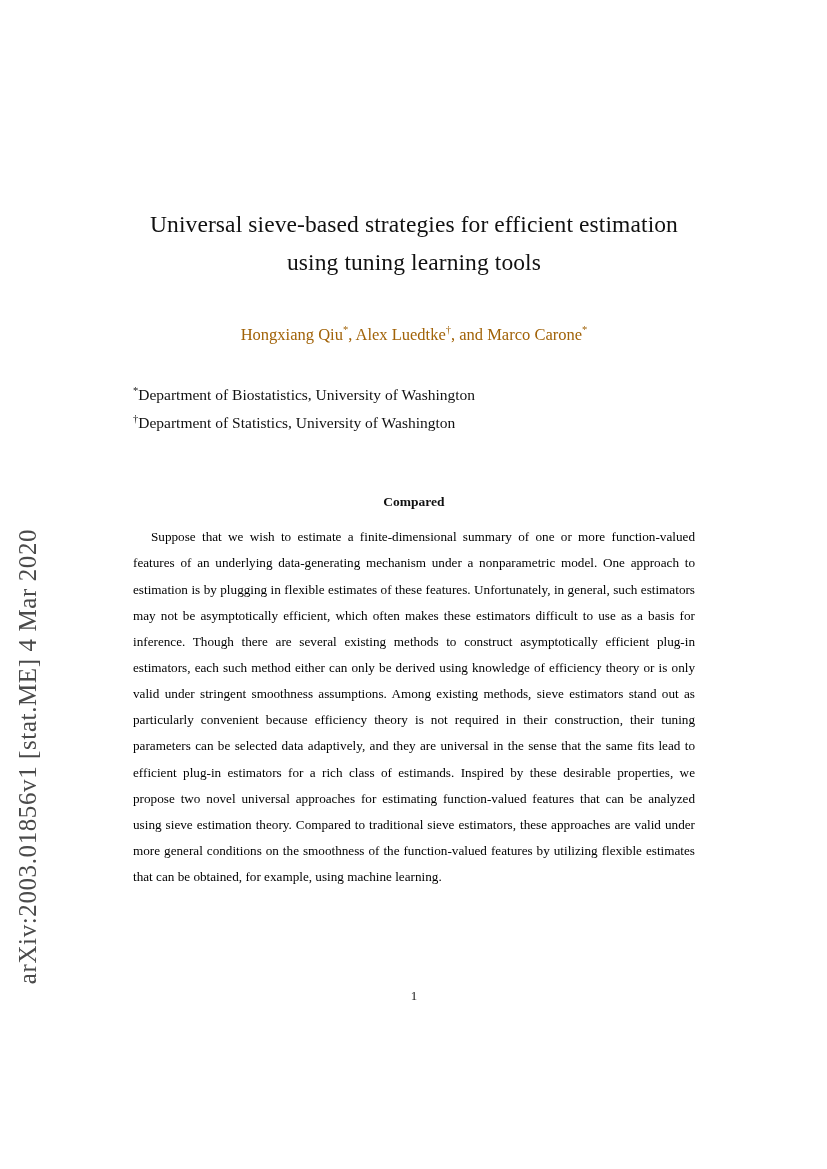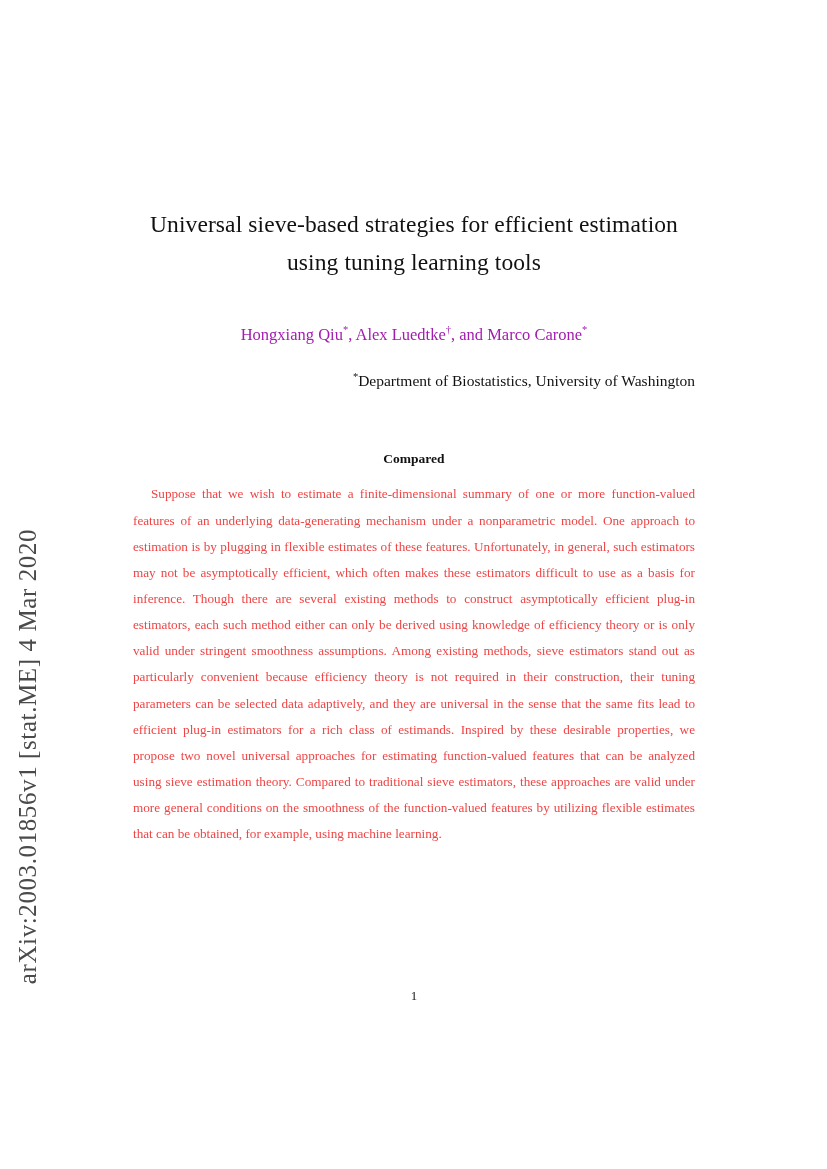--- a/index.html
+++ b/index.html
@@ -60,48 +60,48 @@
     font-weight: normal;
     color: #111;
     letter-spacing: 0.1px;
   }
   .title .line2 { display: block; }
 
   .authors {
     margin-top: 43px;
     text-align: center;
     font-size: 16.5px;
-    color: #a21caf;
+    color: #a16207;
   }
   .authors sup { font-size: 10.5px; vertical-align: super; }
 
   .affil {
-    margin-top: 22px;
-    text-align: right;
+    margin-top: 36px;
+    text-align: left;
     font-size: 15.5px;
     line-height: 1.85;
     color: #111;
   }
   .affil sup { font-size: 10.5px; vertical-align: super; }
 
   .abstract-head {
     margin-top: 56px;
     text-align: center;
     font-size: 13.5px;
     font-weight: bold;
     color: #111;
   }
 
   .abstract-body {
     margin-top: 14px;
     font-size: 13.2px;
     line-height: 1.98;
     text-align: justify;
     text-justify: inter-word;
-    color: #ef4444;
+    color: #000000;
     hyphens: none;
   }
   .abstract-body .indent { display: inline-block; width: 18px; }
 
   .folio {
     position: absolute;
     left: 0;
     top: 988px;
     width: 562px;
     text-align: center;
@@ -124,20 +124,23 @@
   </h1>
 
   <div class="authors">
     <span>Hongxiang Qiu</span><sup>*</sup><span>, </span><span>Alex Luedtke</span><sup>†</sup><span>, and </span><span>Marco Carone</span><sup>*</sup>
   </div>
 
   <div class="affil">
     <div>
       <sup>*</sup><span>Department of Biostatistics, University of Washington</span>
     </div>
+    <div>
+      <sup>†</sup><span>Department of Statistics, University of Washington</span>
+    </div>
   </div>
 
   <div class="abstract-head">Compared</div>
 
   <div class="abstract-body">
     <span class="indent"></span><span>Suppose that we wish to estimate a finite-dimensional summary of one or more function-valued features of an underlying data-generating mechanism under a nonparametric model. One approach to estimation is by plugging in flexible estimates of these features. Unfortunately, in general, such estimators may not be asymptotically efficient, which often makes these estimators difficult to use as a basis for inference. Though there are several existing methods to construct asymptotically efficient plug-in estimators, each such method either can only be derived using knowledge of efficiency theory or is only valid under stringent smoothness assumptions. Among existing methods, sieve estimators stand out as particularly convenient because efficiency theory is not required in their construction, their tuning parameters can be selected data adaptively, and they are universal in the sense that the same fits lead to efficient plug-in estimators for a rich class of estimands. Inspired by these desirable properties, we propose two novel universal approaches for estimating function-valued features that can be analyzed using sieve estimation theory. Compared to traditional sieve estimators, these approaches are valid under more general conditions on the smoothness of the function-valued features by utilizing flexible estimates that can be obtained, for example, using machine learning.</span>
   </div>
 
   <div class="folio">1</div>
 

